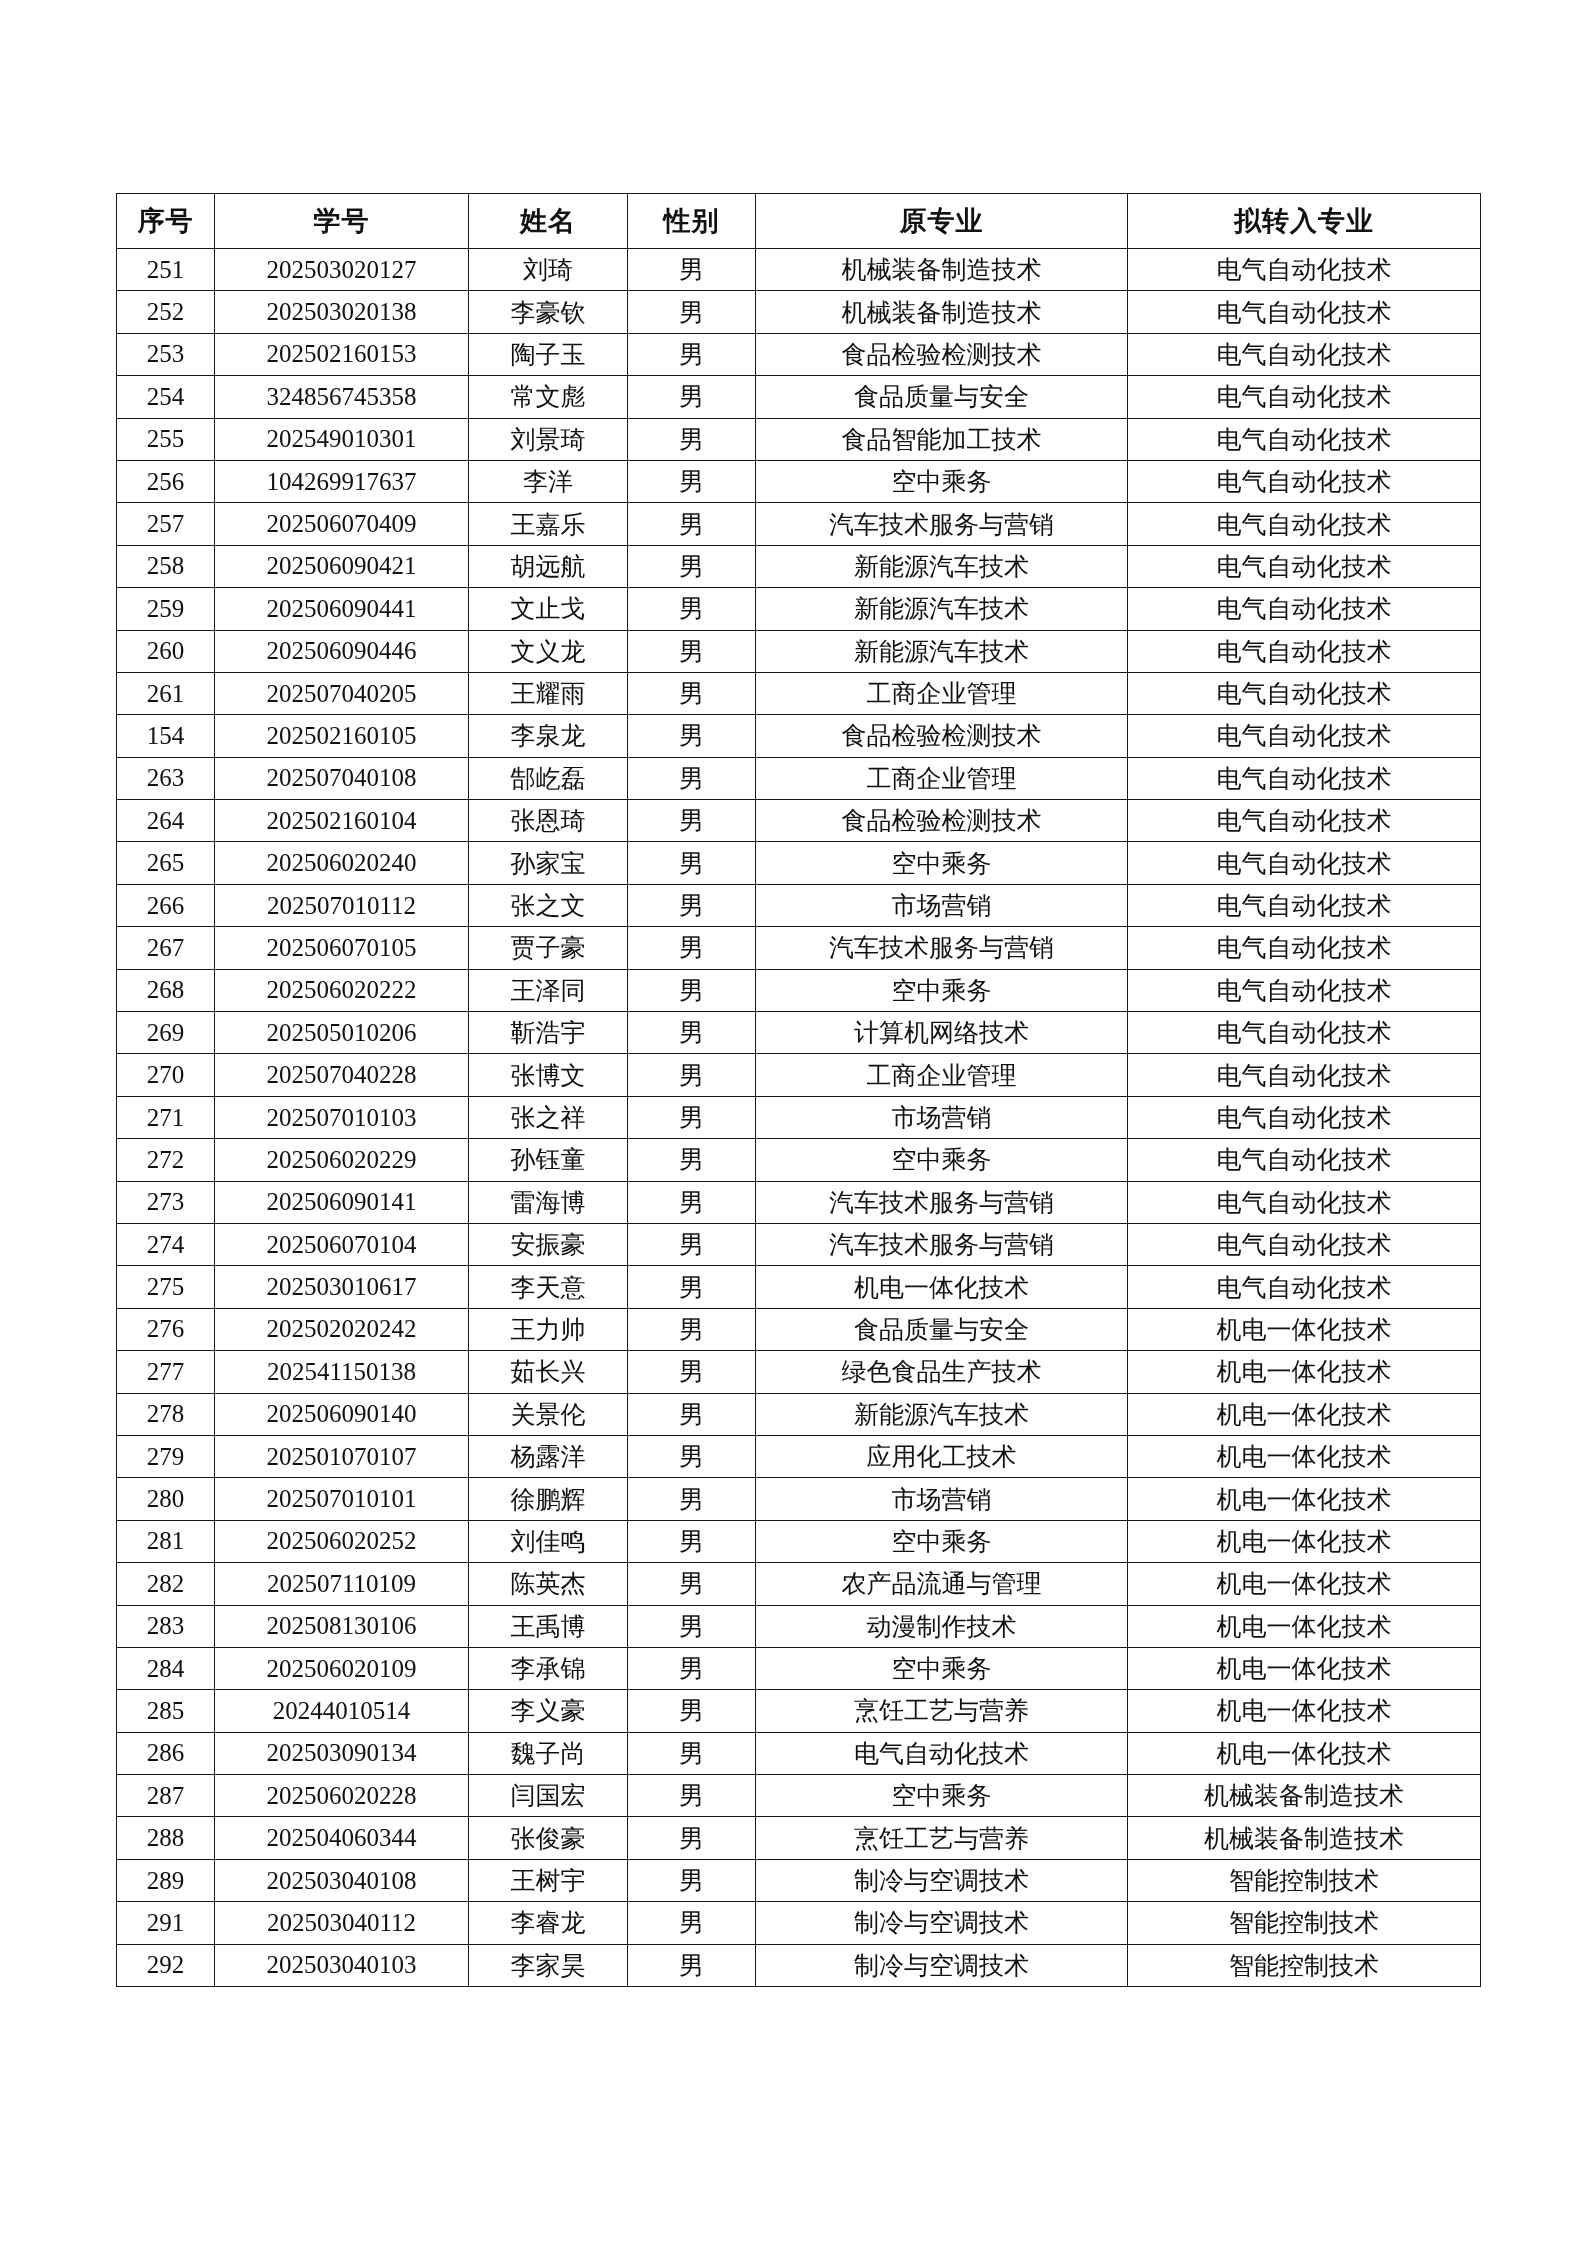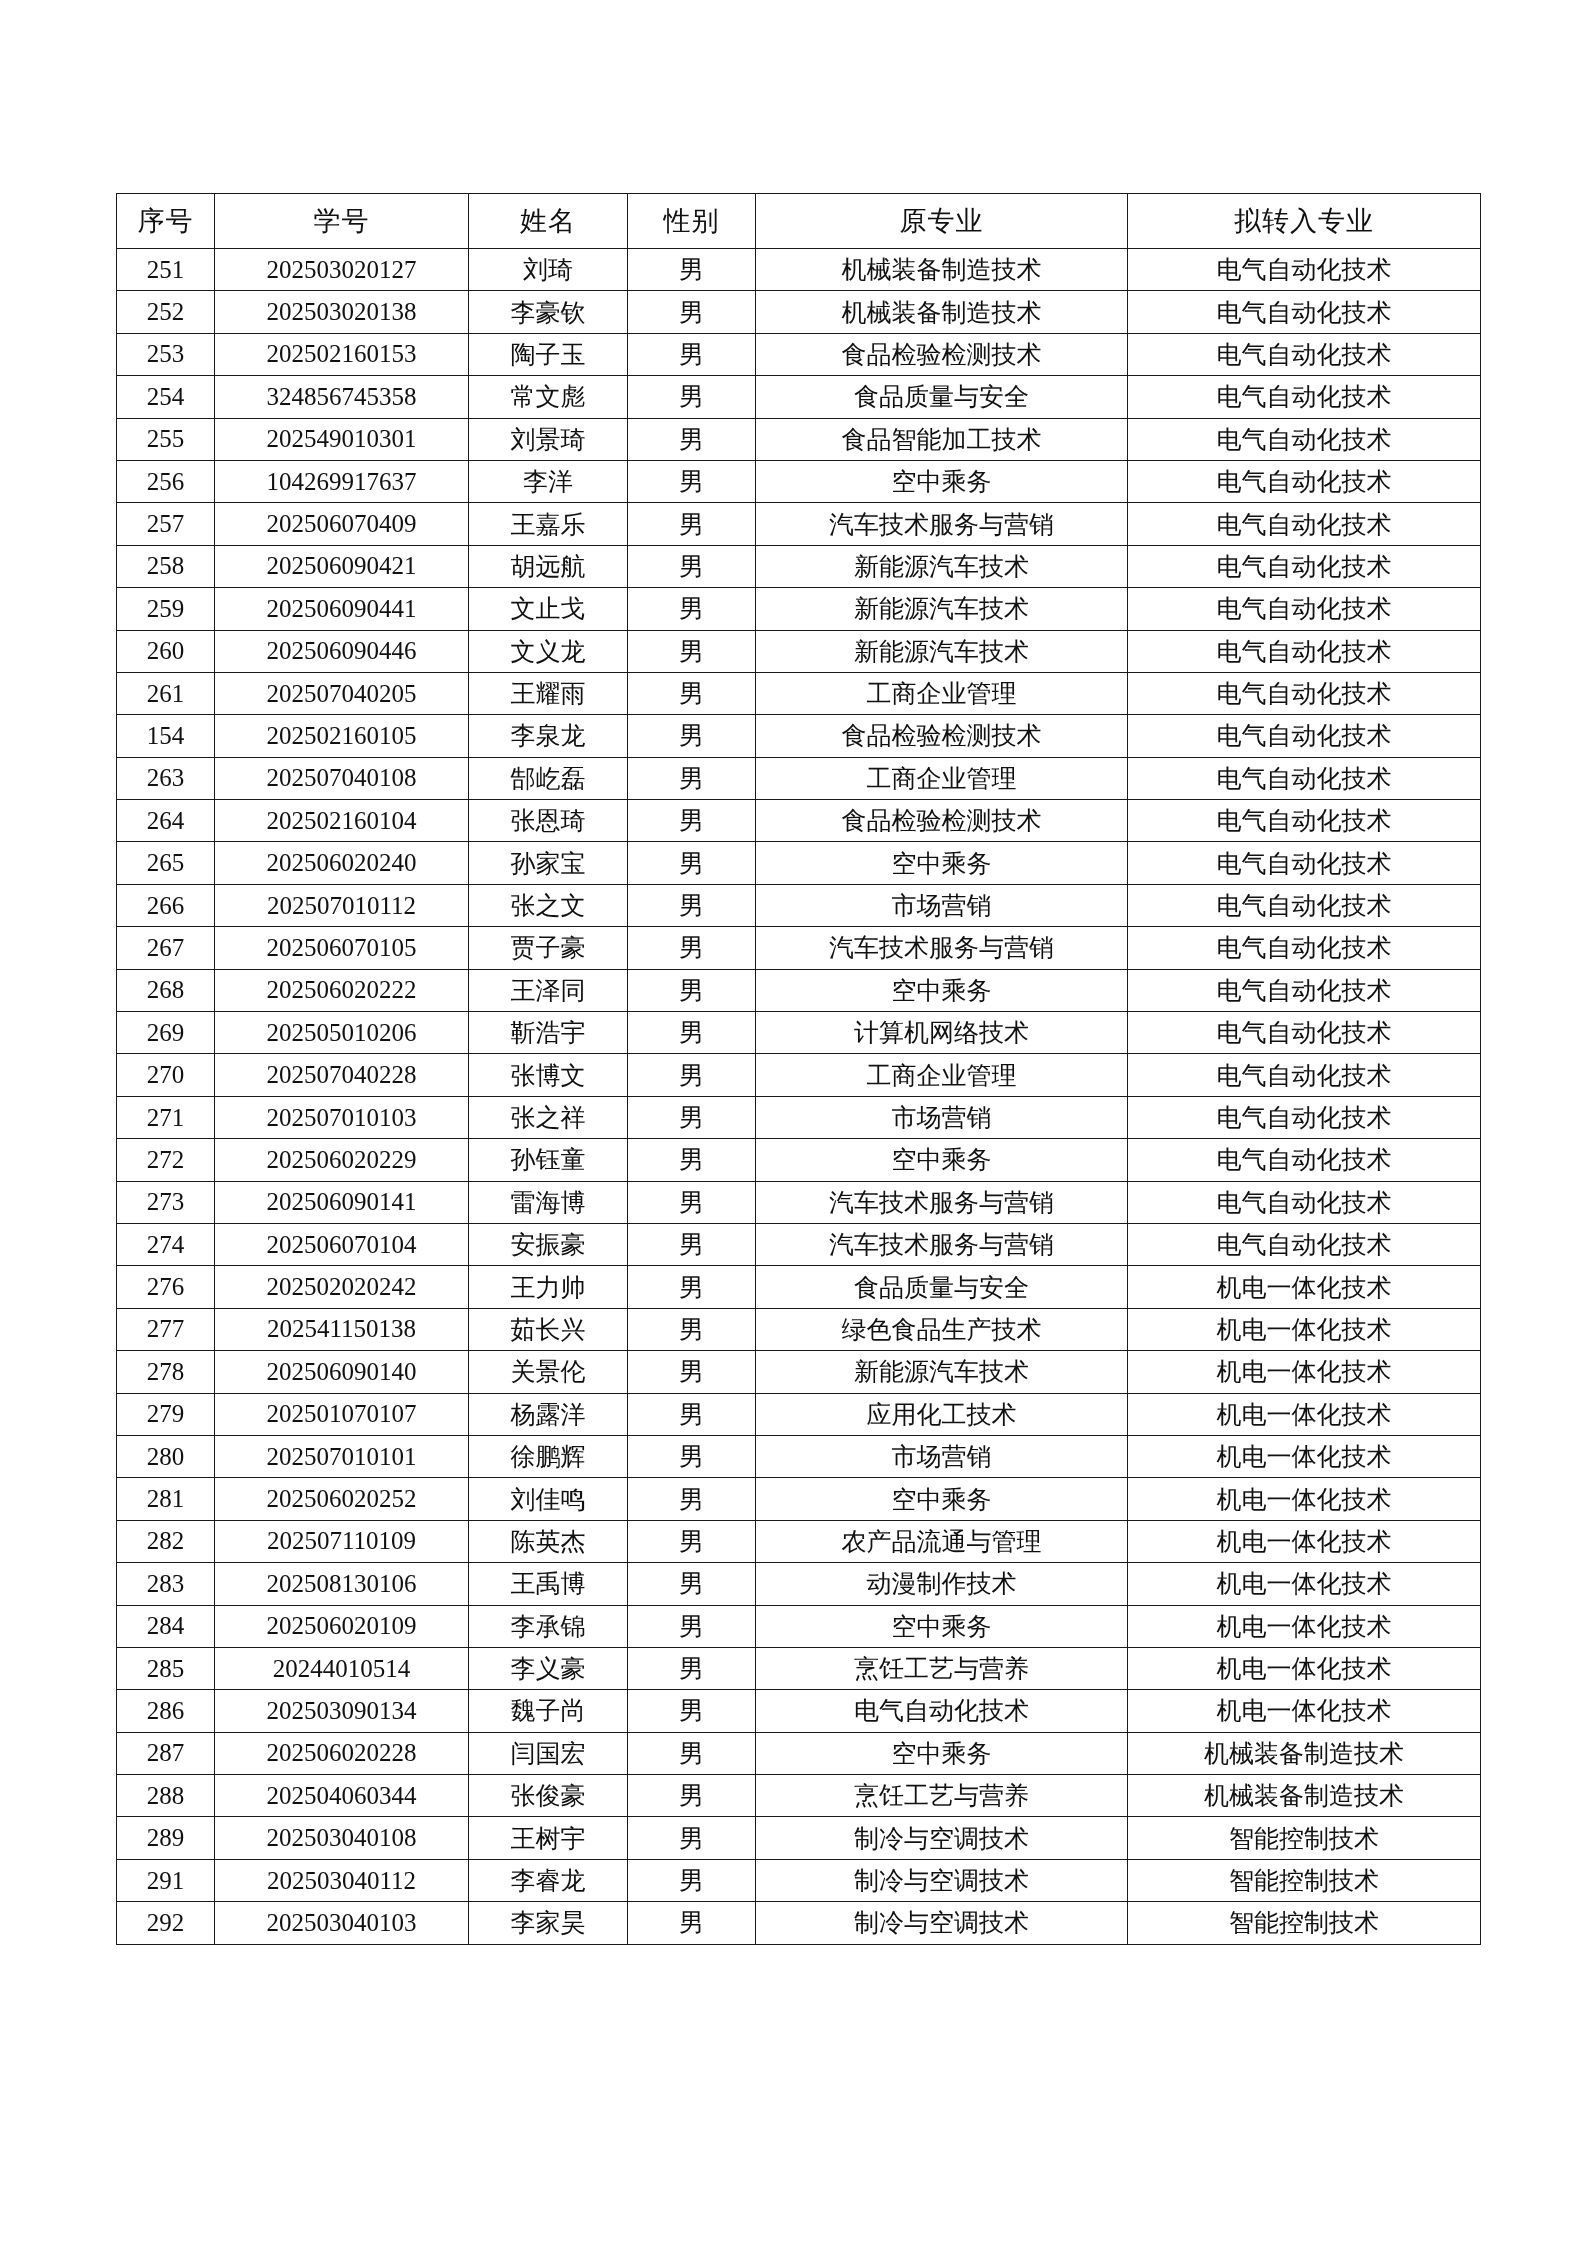--- a/index.html
+++ b/index.html
@@ -34,21 +34,21 @@
       border: 1.5px solid #1a1a1a;
       text-align: center;
       vertical-align: middle;
       padding: 0;
       overflow: hidden;
       white-space: nowrap;
     }
     table.roster th {
       height: 54px;
       font-size: 27px;
-      font-weight: normal;
+      font-weight: bold;
       letter-spacing: 1px;
     }
     table.roster td {
       height: 41.4px;
       font-size: 25px;
     }
     td.num, td.sid {
       font-family: "Liberation Serif", "DejaVu Serif", serif;
       font-size: 27px;
     }
@@ -269,20 +269,28 @@
         </tr>
         <tr>
           <td class="num">274</td>
           <td class="sid">202506070104</td>
           <td class="txt">安振豪</td>
           <td class="txt">男</td>
           <td class="txt">汽车技术服务与营销</td>
           <td class="txt">电气自动化技术</td>
         </tr>
         <tr>
+          <td class="num">275</td>
+          <td class="sid">202503010617</td>
+          <td class="txt">李天意</td>
+          <td class="txt">男</td>
+          <td class="txt">机电一体化技术</td>
+          <td class="txt">电气自动化技术</td>
+        </tr>
+        <tr>
           <td class="num">276</td>
           <td class="sid">202502020242</td>
           <td class="txt">王力帅</td>
           <td class="txt">男</td>
           <td class="txt">食品质量与安全</td>
           <td class="txt">机电一体化技术</td>
         </tr>
         <tr>
           <td class="num">277</td>
           <td class="sid">202541150138</td>

